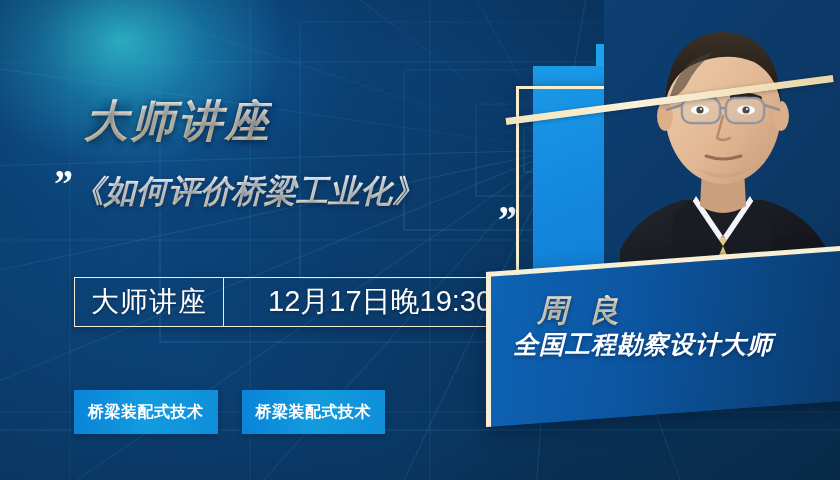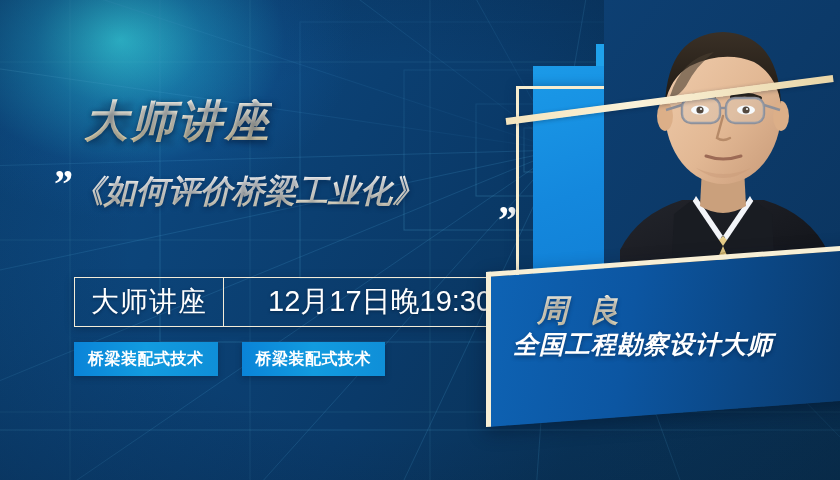--- a/index.html
+++ b/index.html
@@ -78,26 +78,27 @@
     text-shadow:0 1px 3px rgba(0,18,40,.5);white-space:nowrap;
   }
   .lec-date{
     font-size:29px;font-weight:normal;color:#ffffff;letter-spacing:0px;
     text-shadow:0 1px 3px rgba(0,18,40,.5);white-space:nowrap;margin-left:32px;
   }
 
   
   .tags{position:absolute;left:74px;top:342px;display:flex;gap:24px;}
   .tag-chip{
-    height:34px;padding:0 14px;
+    height:44px;padding:0 14px;
     display:flex;align-items:center;justify-content:center;
     font-size:16px;font-weight:bold;color:#ffffff;
     letter-spacing:.5px;white-space:nowrap;
     background:linear-gradient(90deg,#0a84d8 0%,#129bdf 50%,#0f8fd8 100%);
     box-shadow:0 2px 6px rgba(2,22,48,.35);
+    margin-top:48px;
   }
 
   
   .right-stage{position:absolute;left:486px;top:0;width:354px;height:480px;}
 
   .gold-frame{
     position:absolute;left:30px;top:86px;width:268px;height:200px;
     border:3px solid #f7edcf;
     border-right:none;
     box-shadow:0 0 10px rgba(10,40,80,.4);

